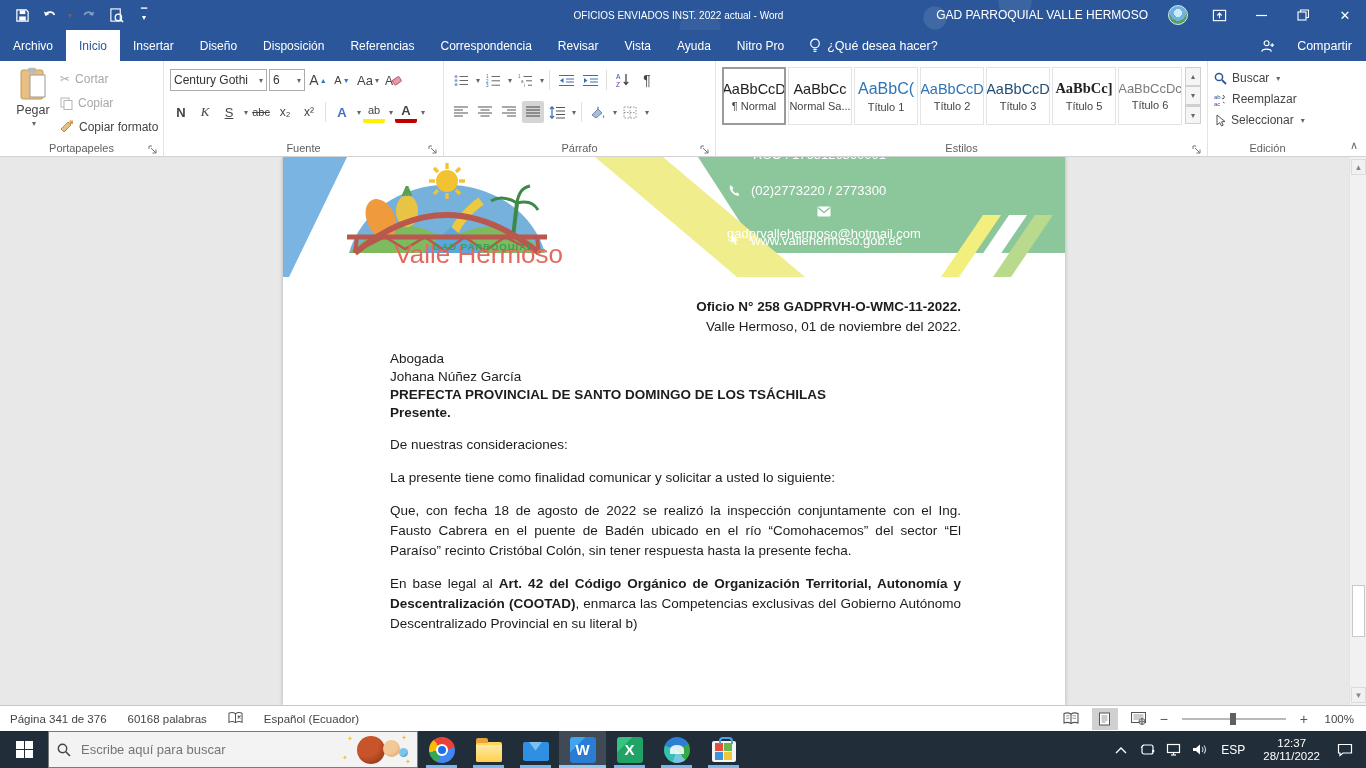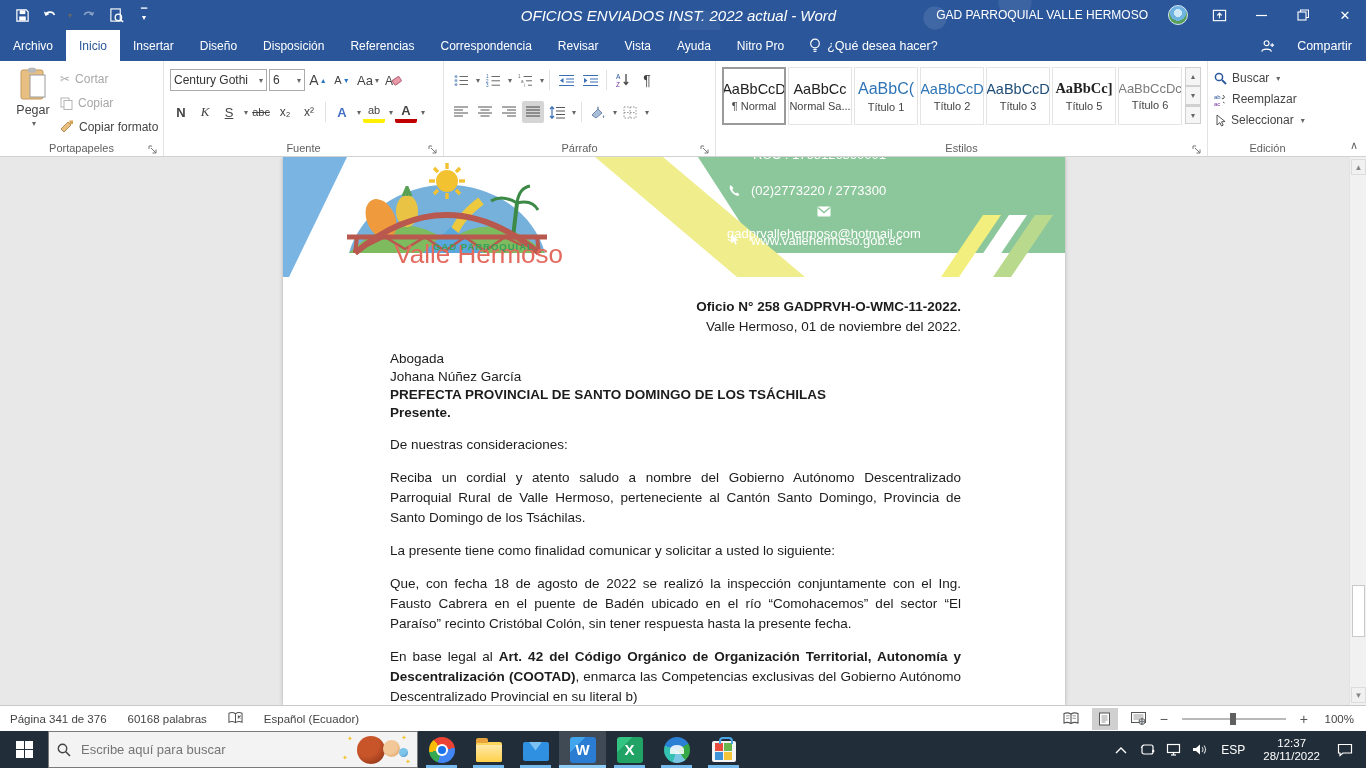--- a/index.html
+++ b/index.html
@@ -10,21 +10,21 @@
   
   .titlebar { position:absolute; top:0; left:0; width:1366px; height:30px; background:#2b579a;
     background-image:radial-gradient(circle at 935px 18px, rgba(255,255,255,.10) 0 11px, transparent 12px),
                      radial-gradient(circle at 1015px 2px, rgba(255,255,255,.08) 0 16px, transparent 17px),
                      radial-gradient(circle at 700px 30px, rgba(255,255,255,.05) 0 20px, transparent 21px);
     display:flex; align-items:center; color:#fff; }
   .qat { display:flex; align-items:center; gap:4px; padding-left:10px; height:100%; }
   .qat-btn { width:24px; height:24px; display:flex; align-items:center; justify-content:center; color:#fff; font-size:13px; }
   .qat-btn svg { display:block; }
   .dim { opacity:.45; }
-  .win-title { position:absolute; left:0; right:9px; top:0; height:30px; display:flex; align-items:center; justify-content:center; font-size:15px; color:#fff; pointer-events:none;font-style:italic; }
+  .win-title { position:absolute; left:0; right:9px; top:0; height:30px; display:flex; align-items:center; justify-content:center; font-size:10px; color:#fff; pointer-events:none; }
   .tb-right { margin-left:auto; display:flex; align-items:center; height:100%; }
   .account-name { font-size:12px; margin-right:20px; }
   .avatar { width:20px; height:20px; border-radius:50%; margin-right:10px;
     background:radial-gradient(circle at 50% 38%, #cfe8f7 0 28%, #6fb3e0 29% 55%, #57a05a 56% 100%); border:1px solid #d8e4f4; }
   .winctl { width:42px; height:30px; display:flex; align-items:center; justify-content:center; color:#fff; font-size:13px; }
   .winctl svg { display:block; }
 
   
   .tabrow { position:absolute; top:30px; left:0; width:1366px; height:31px; background:#2b579a; display:flex; align-items:stretch; color:#fff; }
   .tab { display:flex; align-items:center; padding:0 13px; font-size:12px; white-space:nowrap; }
@@ -676,21 +676,20 @@
       <div class="letter">
         <div class="right bold">Oficio N° 258 GADPRVH-O-WMC-11-2022.</div>
         <div class="right mb">Valle Hermoso, 01 de noviembre del 2022.</div>
         <div class="mb">
           <div class="rec-line">Abogada</div>
           <div class="rec-line">Johana Núñez García</div>
           <div class="rec-line bold">PREFECTA PROVINCIAL DE SANTO DOMINGO DE LOS TSÁCHILAS</div>
           <div class="rec-line bold">Presente.</div>
         </div>
         <p class="mb">De nuestras consideraciones:</p>
-        <p class="jp">Reciba un cordial y atento saludo a nombre del Gobierno Autónomo Descentralizado Parroquial Rural de Valle Hermoso, perteneciente al Cantón Santo Domingo, Provincia de Santo Domingo de los Tsáchilas.</p>
         <p class="mb">La presente tiene como finalidad comunicar y solicitar a usted lo siguiente:</p>
         <p class="jp">Que, con fecha 18 de agosto de 2022 se realizó la inspección conjuntamente con el Ing. Fausto Cabrera en el puente de Badén ubicado en el río “Comohacemos” del sector “El Paraíso” recinto Cristóbal Colón, sin tener respuesta hasta la presente fecha.</p>
         <p class="jp"><span>En base legal al </span><span class="bold">Art. 42 del Código Orgánico de Organización Territorial, Autonomía y Descentralización (COOTAD)</span><span>, enmarca las Competencias exclusivas del Gobierno Autónomo Descentralizado Provincial en su literal b)</span></p>
       </div>
     </div>
 
     <div class="vscroll">
       <span class="scr-arrow scr-up">▲</span>
       <span class="scr-thumb"></span>
       <span class="scr-arrow scr-dn">▼</span>

